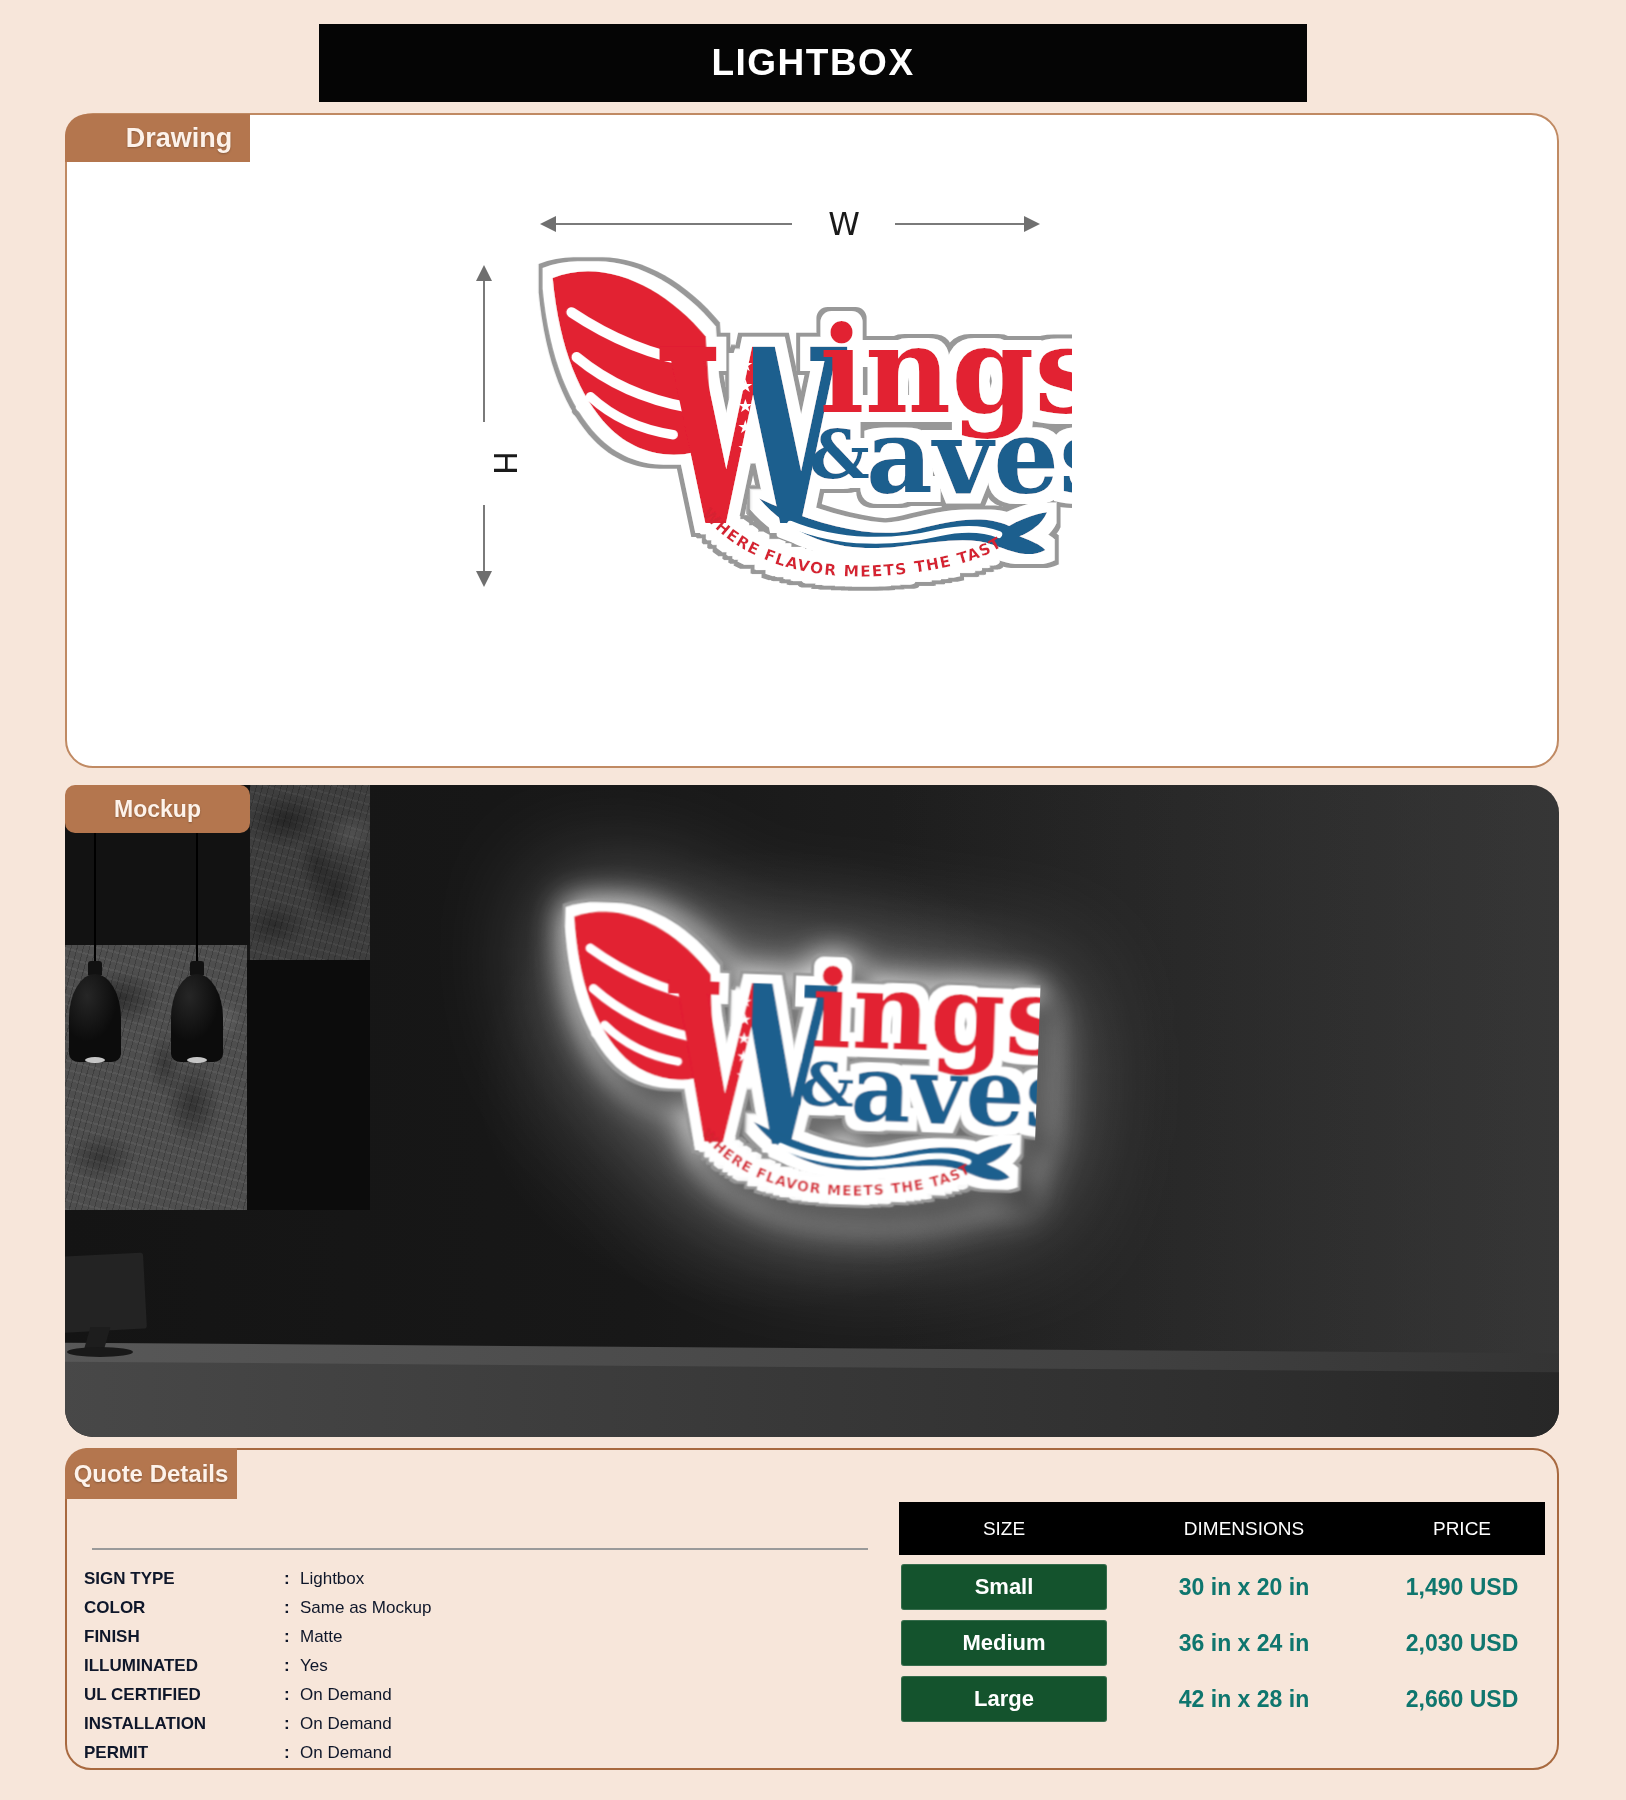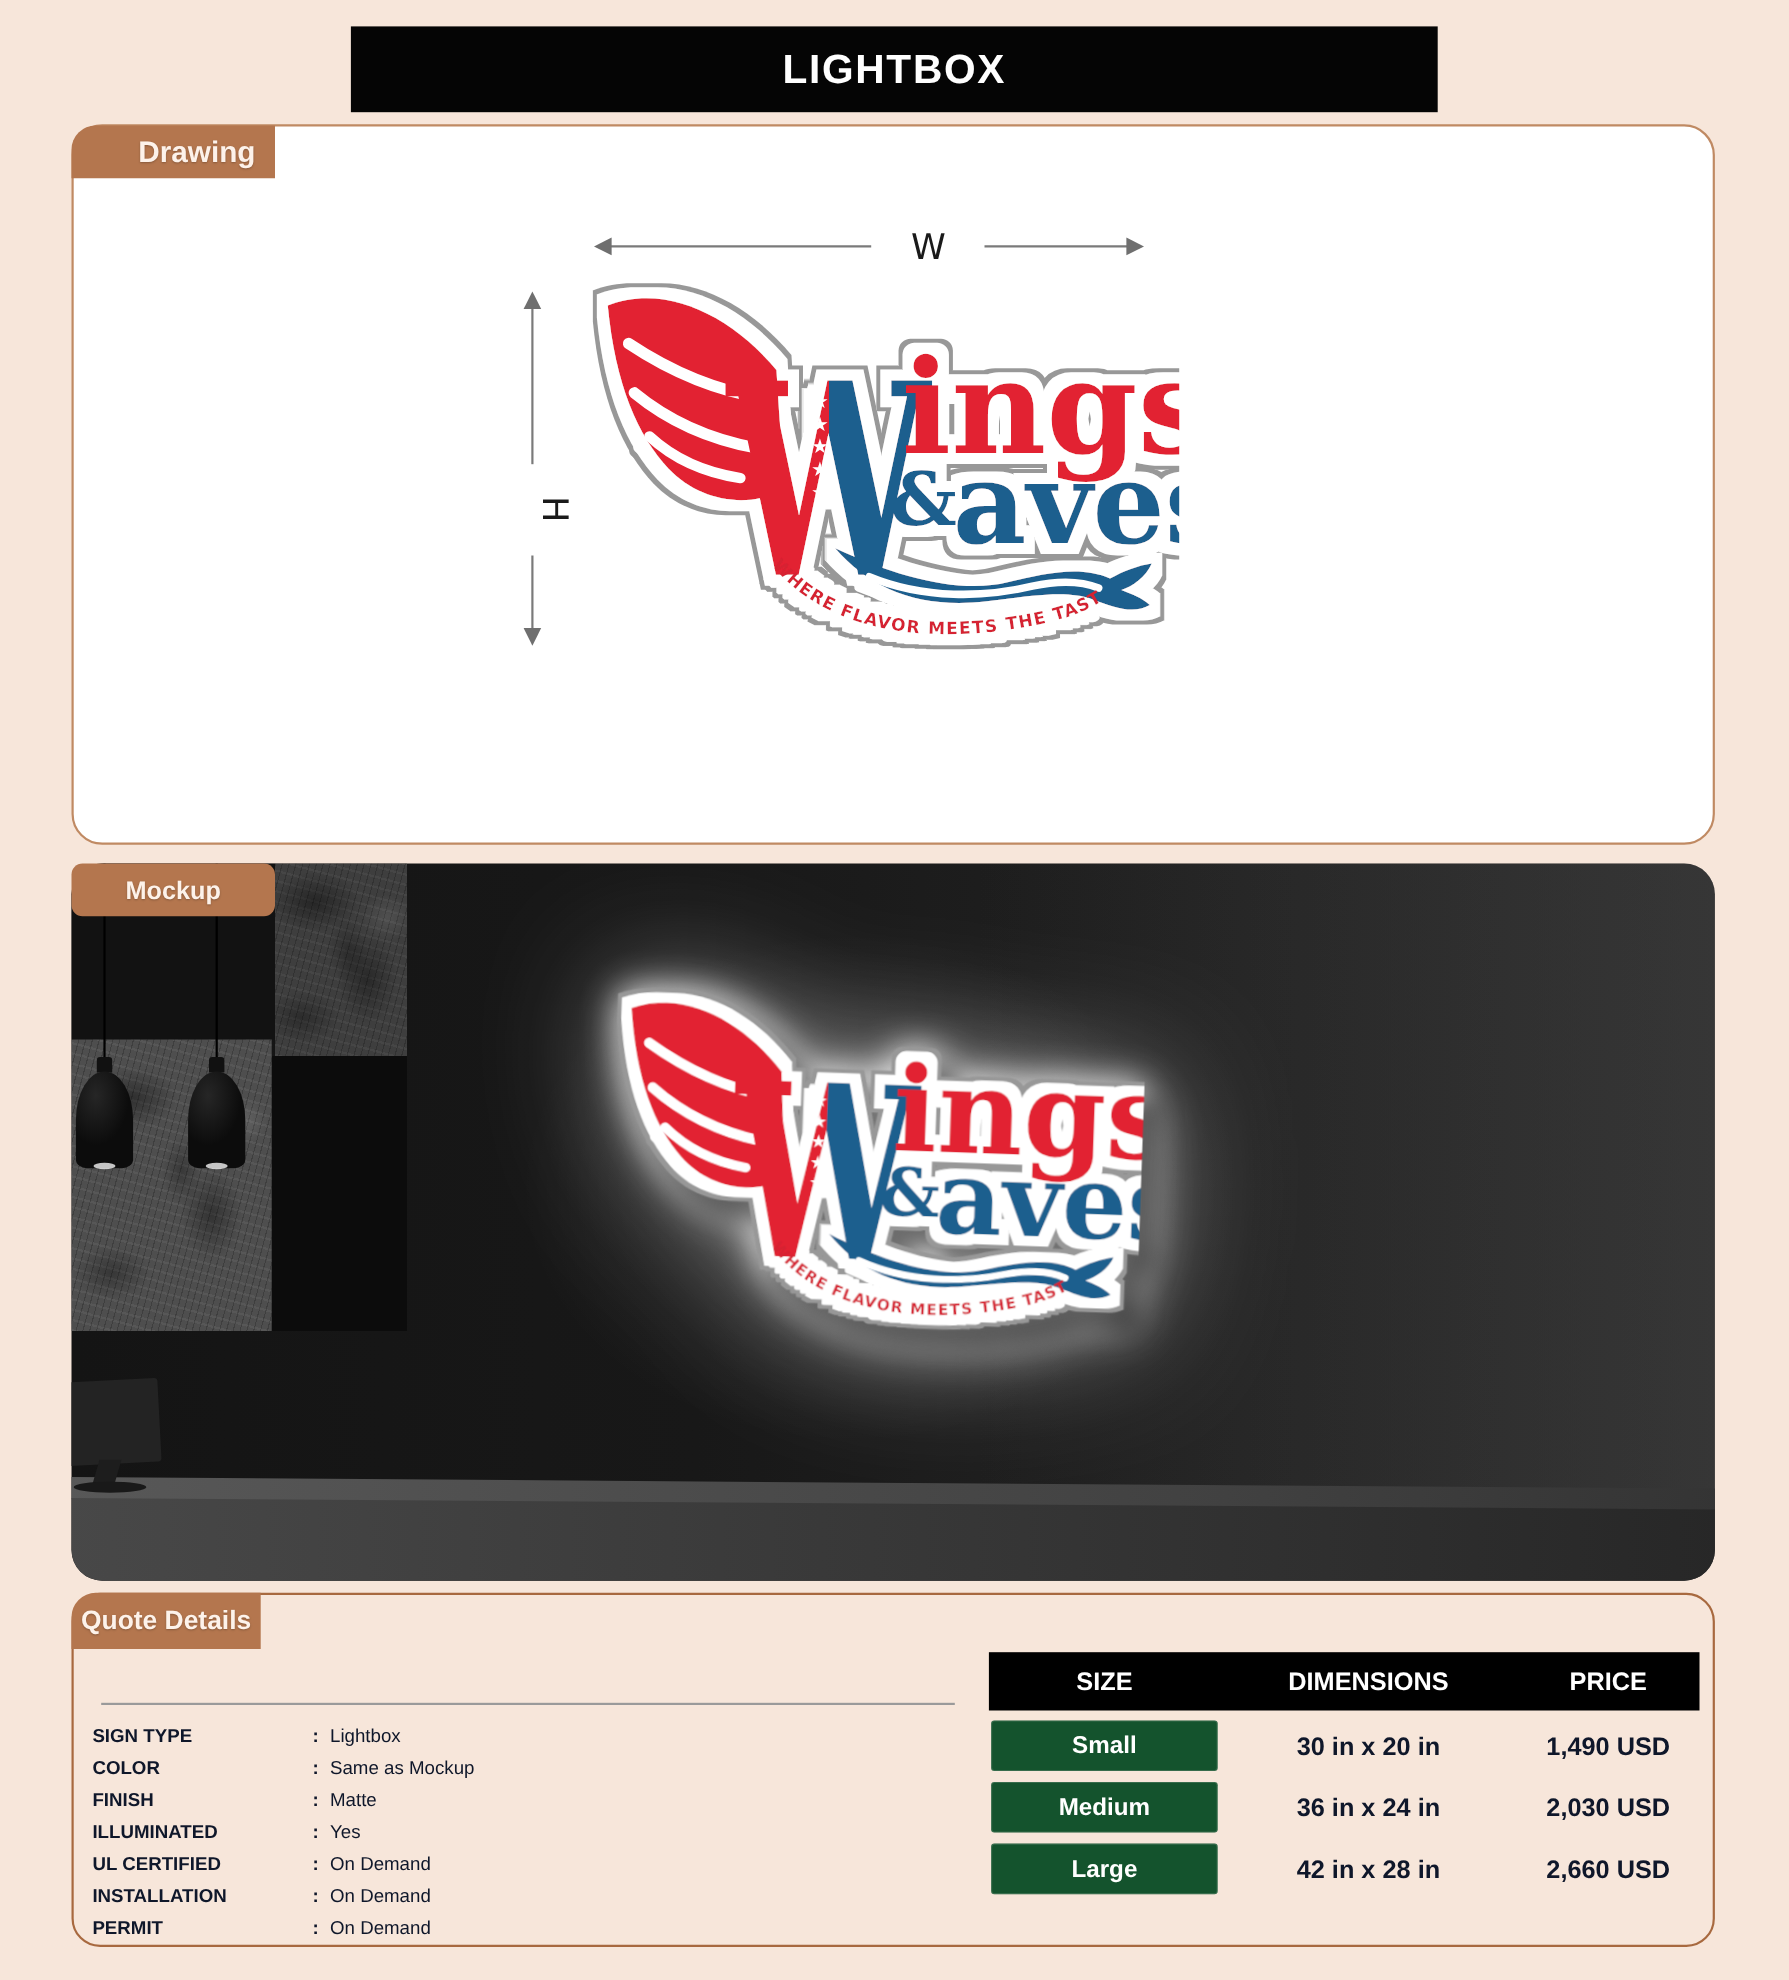--- a/index.html
+++ b/index.html
@@ -83,30 +83,30 @@
   .name-rule { left:25px; top:98px; width:776px; height:2px; background:#9a9a9a; }
   .fields { left:17px; top:114px; width:740px; font-size:17px; color:#0f172a; }
   .field-row { display:grid; grid-template-columns:200px 16px 1fr; line-height:29px; }
   .field-label { font-weight:bold; }
   .field-colon { font-weight:bold; }
 
   .price-table { left:832px; top:52px; width:646px; }
   .pt-header {
     display:grid; grid-template-columns:210px 270px 166px;
     background:#000; color:#fff; height:53px; align-items:center;
-    font-weight:bold; font-size:23px; text-align:center;
+    font-weight:normal; font-size:19px; text-align:center;
   }
   .pt-rows { display:grid; grid-template-columns:210px 270px 166px; grid-auto-rows:46px; row-gap:10px; margin-top:9px; align-items:center; }
   .size-btn {
     background:#14532d; color:#fff; font-weight:bold; font-size:22px;
     height:46px; margin:0 2px; border:none; border-radius:3px;
     display:flex; align-items:center; justify-content:center;
     box-shadow:inset 0 0 0 1px rgba(255,255,255,.15);
   }
-  .pt-cell { text-align:center; font-weight:bold; font-size:23px; color:#0f172a; }
+  .pt-cell { text-align:center; font-weight:bold; font-size:23px; color:#0f766e; }
 </style>
 </head>
 <body>
 
 <svg width="0" height="0" style="position:absolute" aria-hidden="true">
   <defs>
     <linearGradient id="wsplit" x1="0" y1="0" x2="1" y2="0">
       <stop offset="0.5" stop-color="#e22032"></stop>
       <stop offset="0.5" stop-color="#1d5f8e"></stop>
     </linearGradient>

